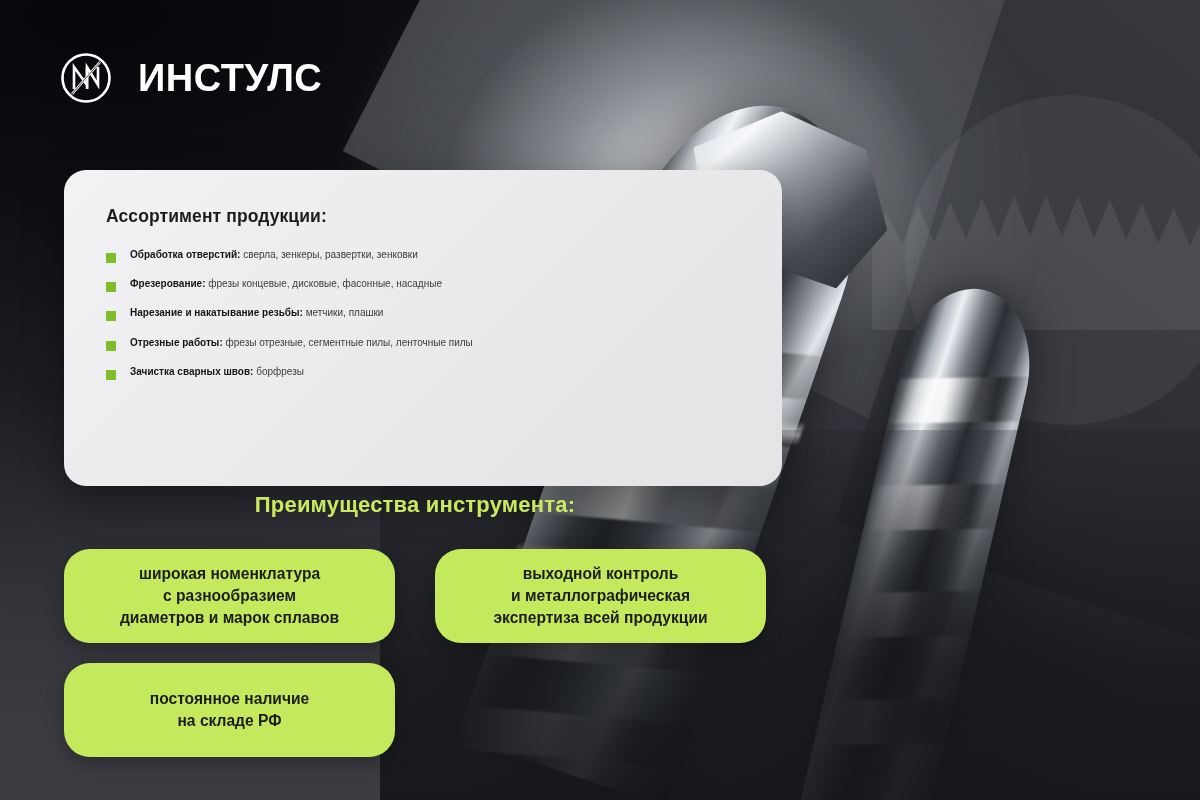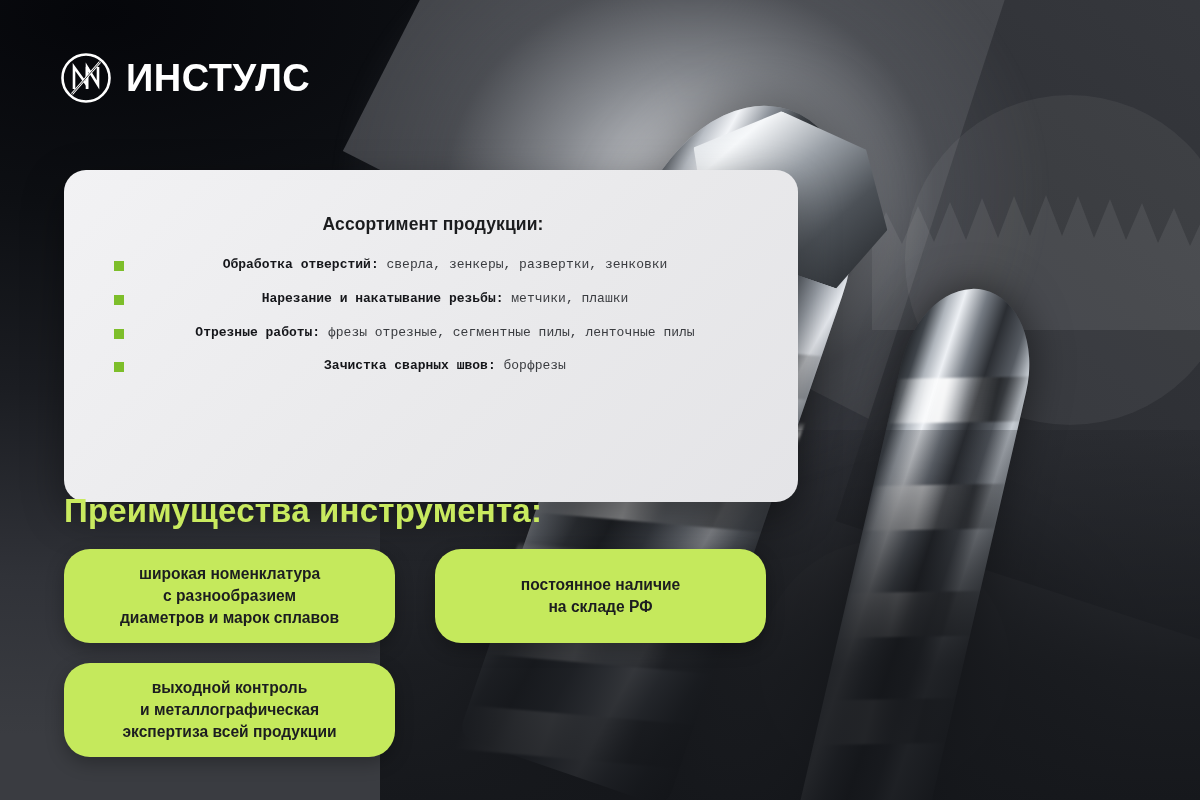--- a/index.html
+++ b/index.html
@@ -100,59 +100,58 @@
         #c6ccd3 73%, #8c9299 84%, #24272b 100%);
     box-shadow:0 0 40px rgba(0,0,0,.5);
   }
   .shadowcast{
     position:absolute;left:40px;top:420px;width:480px;height:380px;
     background:radial-gradient(closest-side,rgba(0,0,0,.6),rgba(0,0,0,0));
     filter:blur(16px);
   }
 
   
-  .logo{position:absolute;left:60px;top:52px;display:flex;align-items:center;gap:14px;}
+  .logo{position:absolute;left:60px;top:52px;display:flex;align-items:center;gap:26px;}
   .logo-mark{width:52px;height:52px;flex:0 0 52px;}
   .logo-word{
     color:#ffffff;font-size:38px;font-weight:700;letter-spacing:.5px;
     line-height:1;white-space:nowrap;
     font-family:"Liberation Sans","DejaVu Sans",sans-serif;
   }
 
   
   .panel{
     position:absolute;left:64px;top:170px;width:702px;height:300px;
     background:linear-gradient(135deg,#f2f2f4 0%,#e9e9eb 60%,#e4e4e7 100%);
     border-radius:22px;
-    padding:16px;
+    padding:8px;
     box-shadow:0 14px 40px rgba(0,0,0,.35);
-    text-align:center;
   }
   .panel-inner{padding:28px 30px 18px 34px;}
   .panel-title{
     color:#1b1c1e;font-size:17.5px;font-weight:700;margin:0 0 20px 0;
     letter-spacing:.1px;
   }
   .list{list-style:none;margin:0;padding:0;}
   .list li{
     position:relative;padding-left:24px;margin-bottom:14px;
-    font-size:13px;line-height:1.52;color:#3a3c40;font-family:Liberation Mono, monospace;
+    font-size:10px;line-height:1.52;color:#3a3c40;
   }
   .list li:last-child{margin-bottom:4px;}
   .bullet{
     position:absolute;left:0;top:6px;width:10px;height:10px;
     background:#7dbe2a;display:block;
   }
   .lead{color:#15161a;font-weight:700;}
 
   
   .adv-title{
     position:absolute;left:64px;top:492px;width:702px;
-    color:#c9ea5f;
-    font-size:33px;font-weight:700;letter-spacing:.2px;
+    text-align:center;color:#c9ea5f;
+    font-size:22px;font-weight:700;letter-spacing:.2px;
   }
   .cards{
     position:absolute;left:64px;top:549px;width:702px;height:210px;
     display:grid;grid-template-columns:331px 331px;grid-template-rows:94px 94px;
     gap:20px 40px;
   }
   .card{
     background:#c5e95c;border-radius:26px;
     display:flex;align-items:center;justify-content:center;text-align:center;
     color:#1c1d20;font-size:15.6px;font-weight:600;line-height:1.42;
@@ -219,20 +218,24 @@
   <div class="panel">
     <div class="panel-inner">
       <h2 class="panel-title">Ассортимент продукции:</h2>
       <ul class="list">
         <li>
           <span class="bullet"></span>
           <span class="lead">Обработка отверстий:</span><span> сверла, зенкеры, развертки, зенковки</span>
         </li>
         <li>
           <span class="bullet"></span>
+          <span class="lead">Фрезерование:</span><span> фрезы концевые, дисковые, фасонные, насадные</span>
+        </li>
+        <li>
+          <span class="bullet"></span>
           <span class="lead">Нарезание и накатывание резьбы:</span><span> метчики, плашки</span>
         </li>
         <li>
           <span class="bullet"></span>
           <span class="lead">Отрезные работы:</span><span> фрезы отрезные, сегментные пилы, ленточные пилы</span>
         </li>
         <li>
           <span class="bullet"></span>
           <span class="lead">Зачистка сварных швов:</span><span> борфрезы</span>
         </li>
@@ -242,23 +245,23 @@
 
   <div class="adv-title">Преимущества инструмента:</div>
 
   <div class="cards">
     <div class="card">
       <span>широкая номенклатура
 с разнообразием
 диаметров и марок сплавов</span>
     </div>
     <div class="card">
-      <span>постоянное наличие
-на складе РФ</span>
-    </div>
-    <div class="card">
       <span>выходной контроль
 и металлографическая
 экспертиза всей продукции</span>
     </div>
+    <div class="card">
+      <span>постоянное наличие
+на складе РФ</span>
+    </div>
   </div>
 
 </div>
 
 </body></html>

